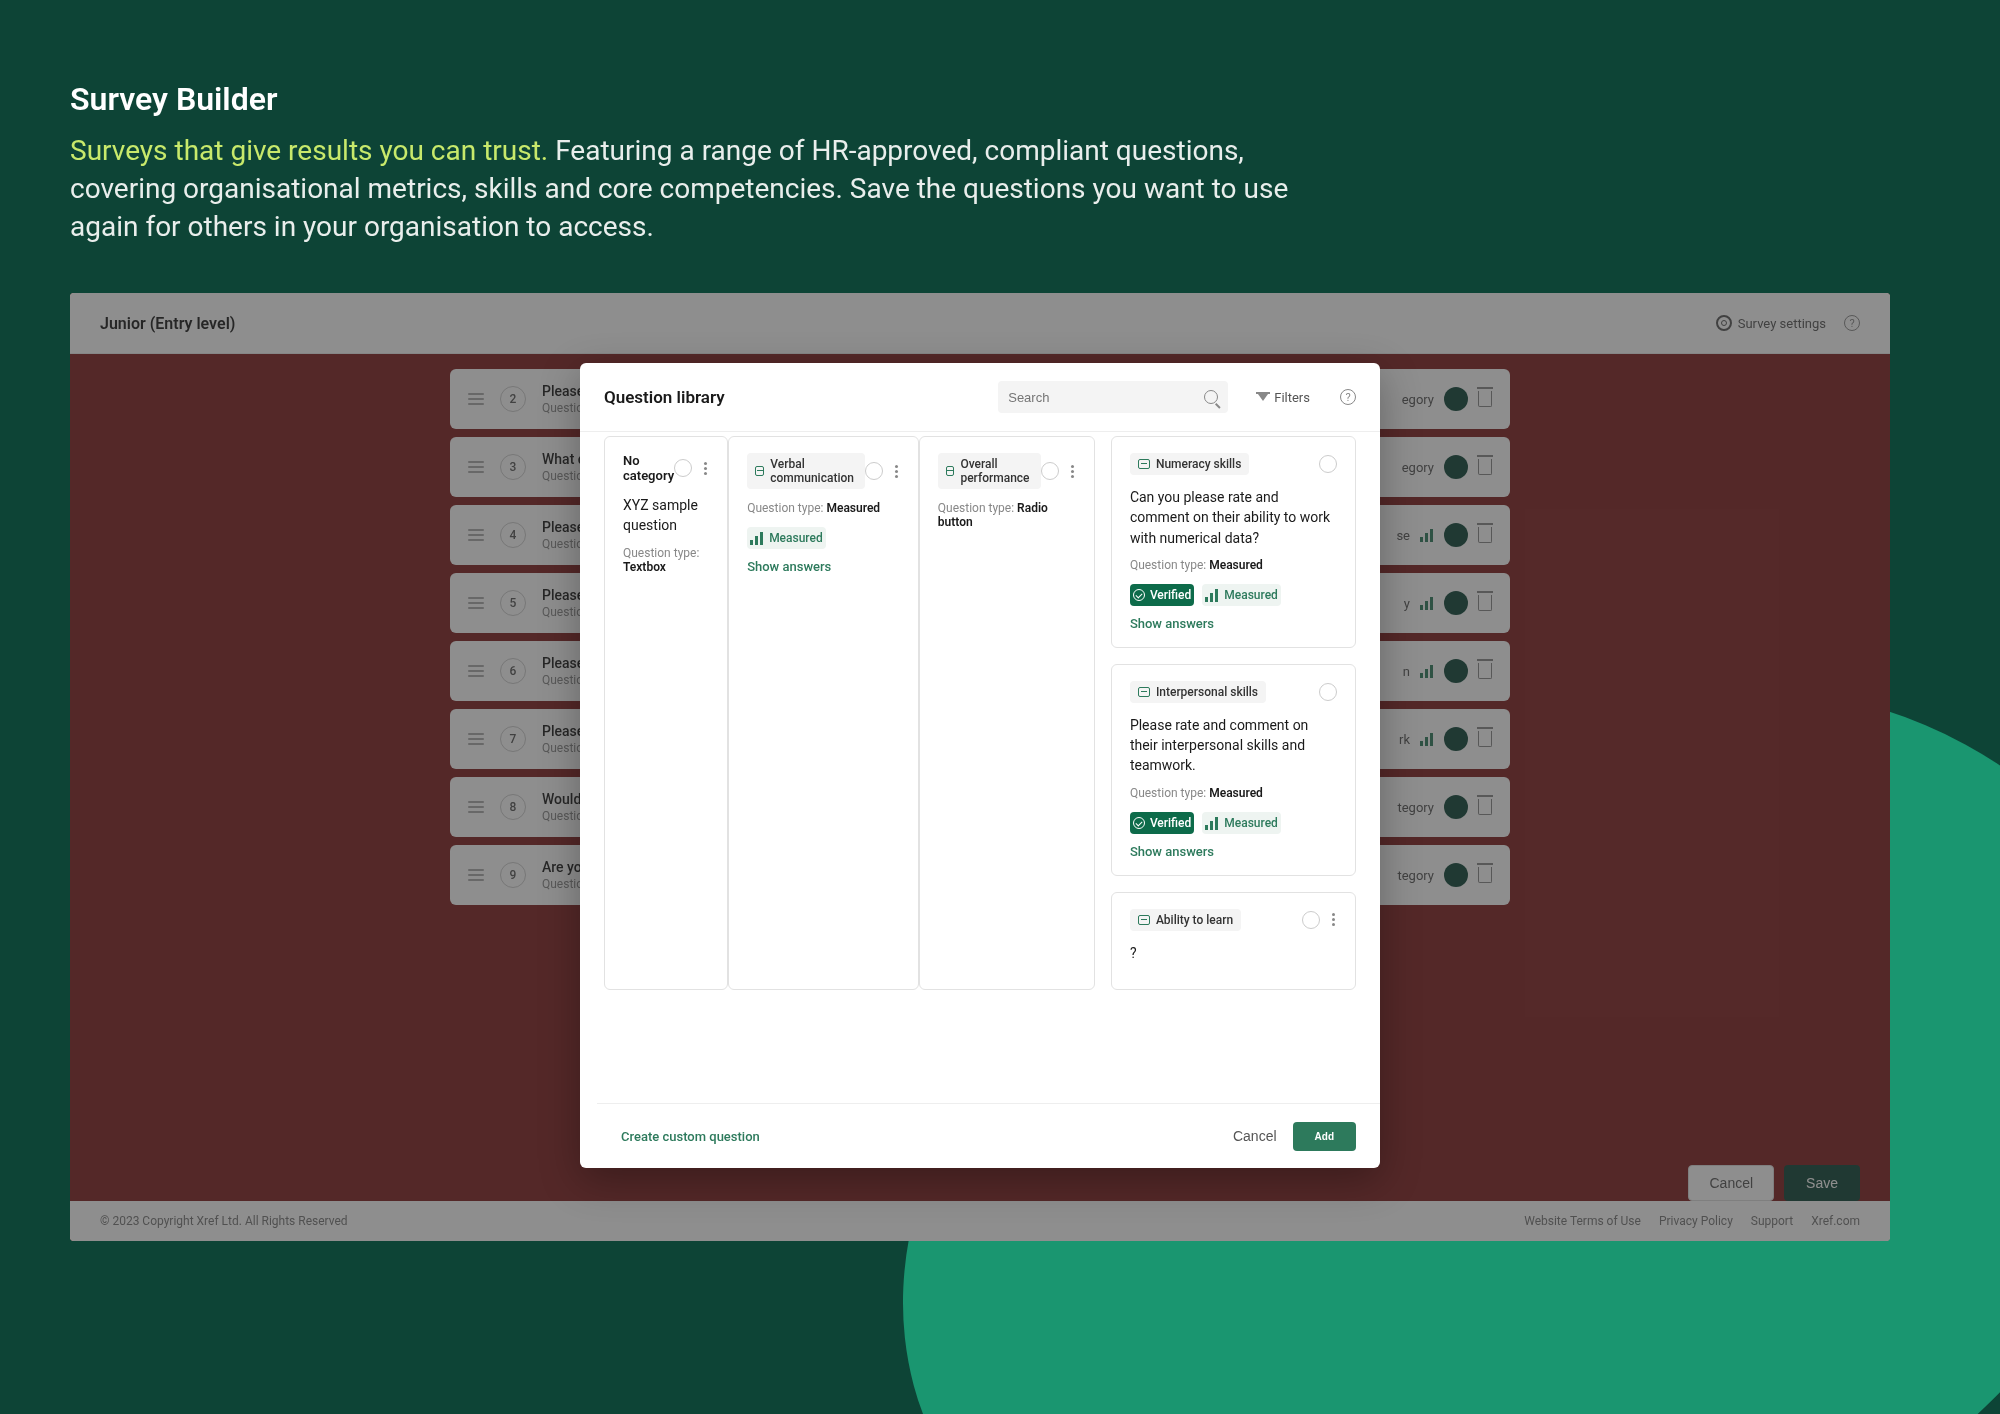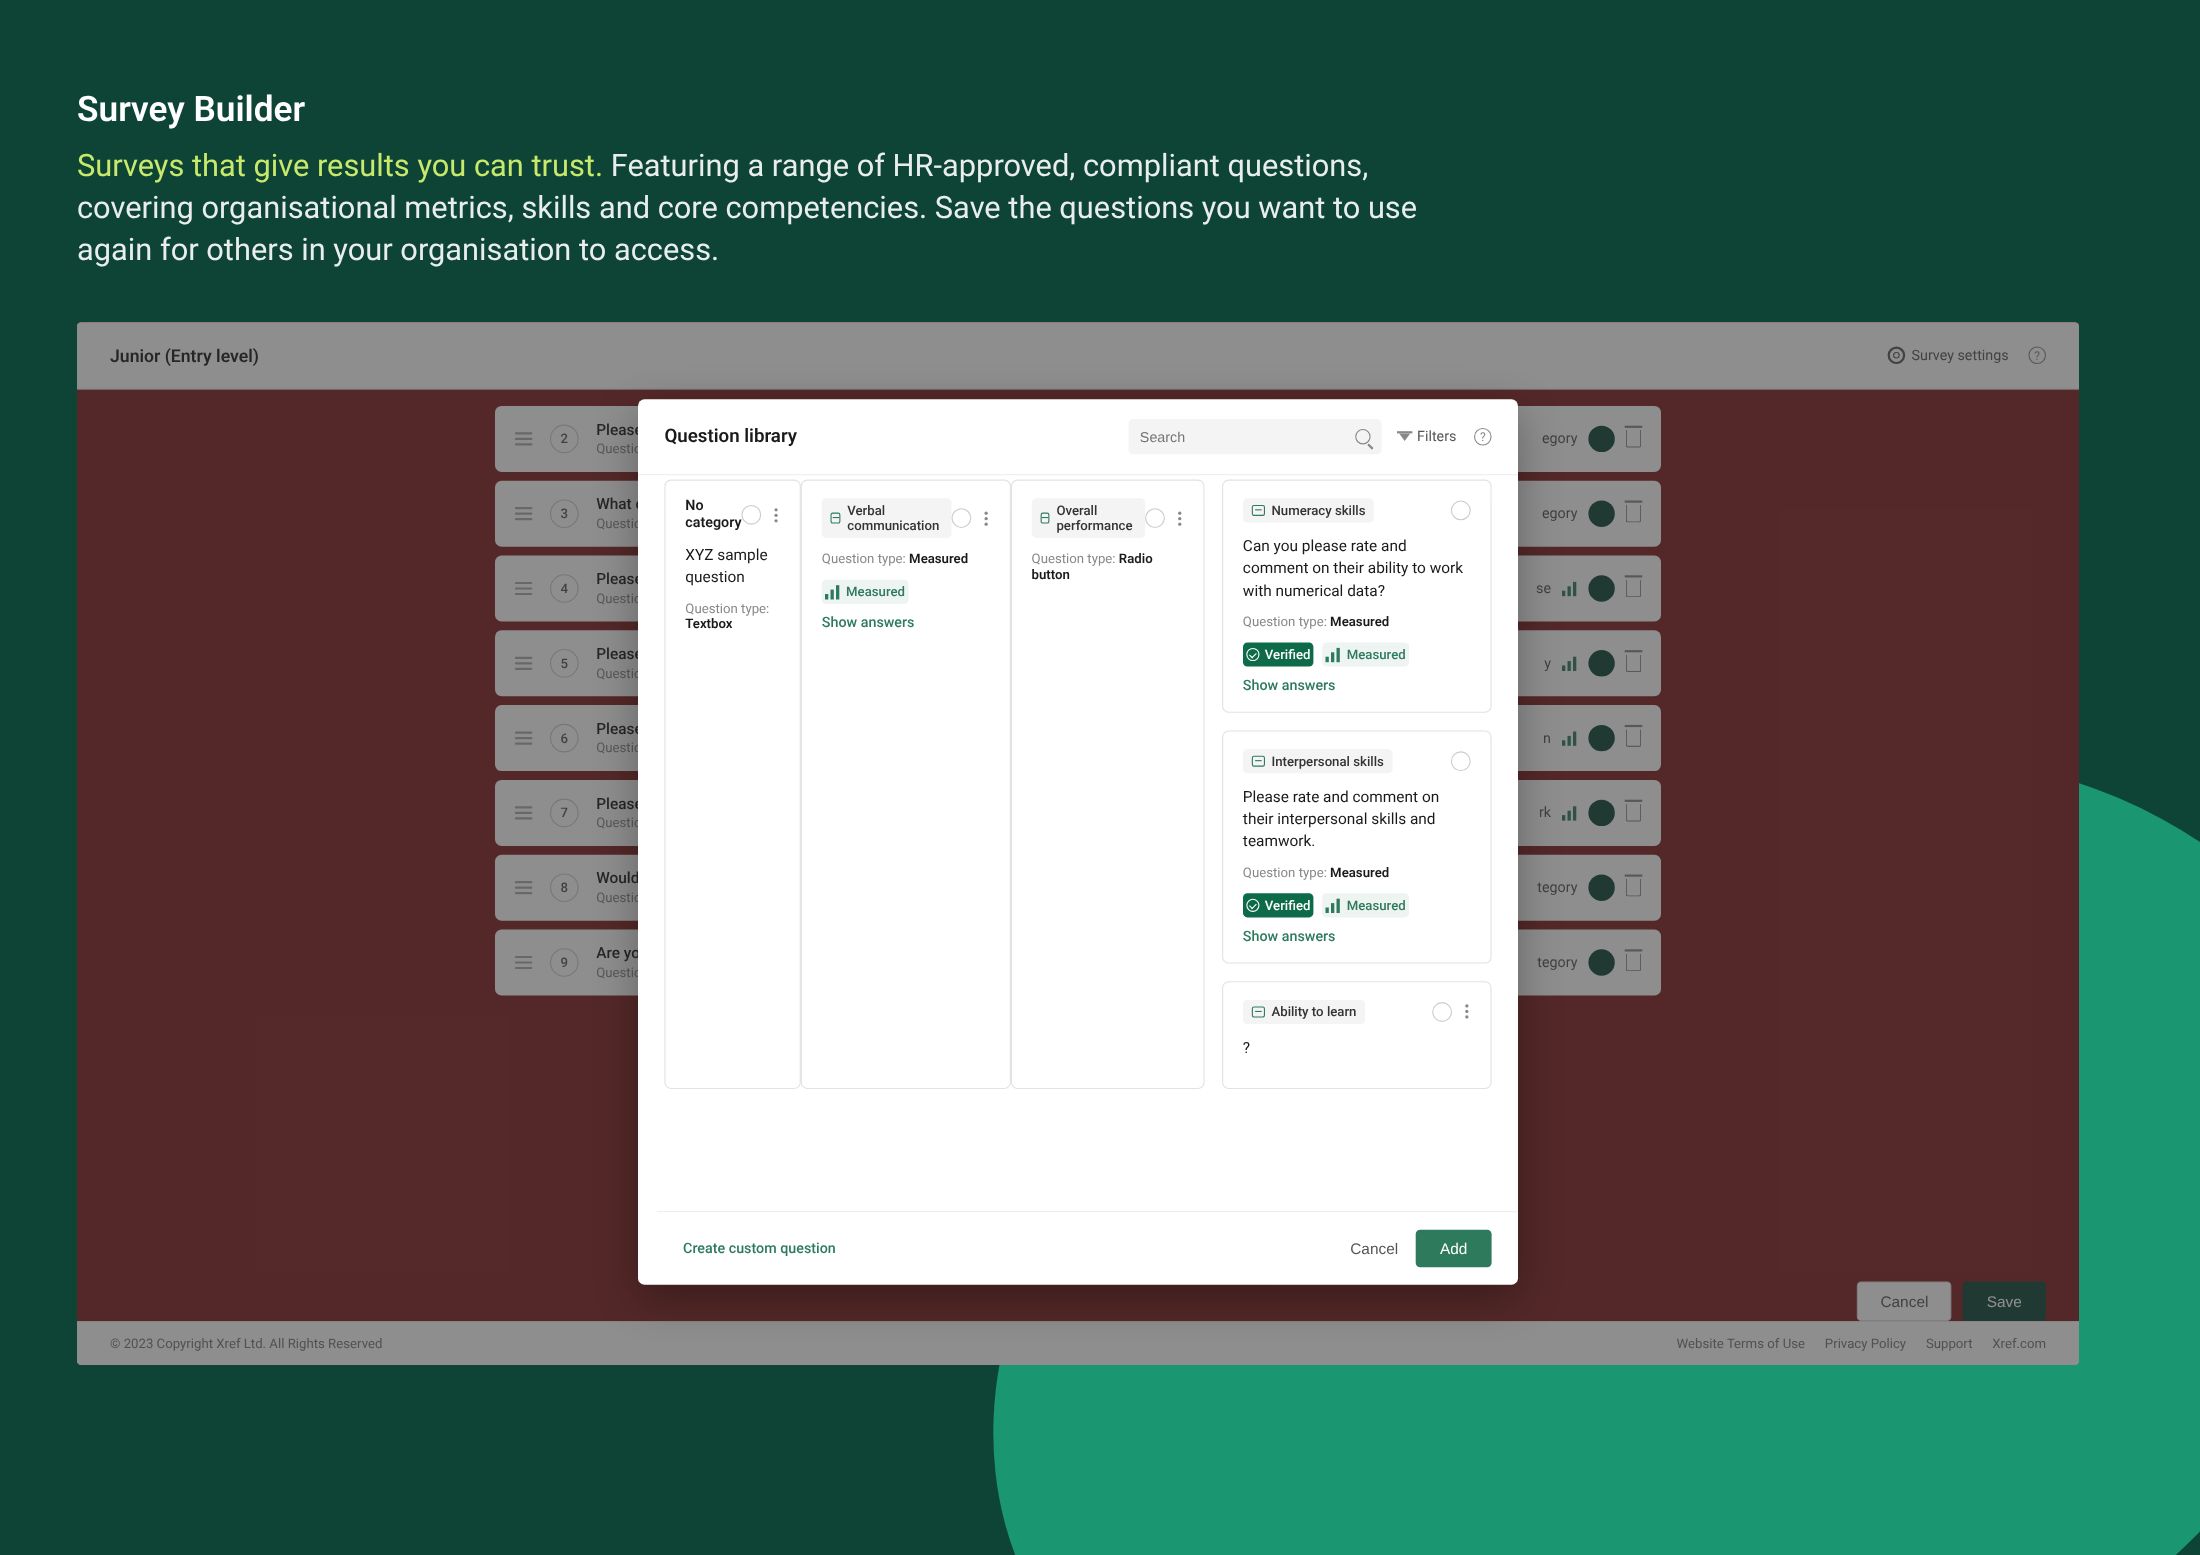--- a/index.html
+++ b/index.html
@@ -97,21 +97,21 @@
   border-radius: 6px;
   display: flex;
   flex-direction: column;
   z-index: 6;
   box-shadow: 0 12px 40px rgba(0,0,0,0.3);
 }
 .modal-header {
   padding: 18px 24px;
   display: flex;
   align-items: center;
-  gap: 16px;
+  gap: 30px;
   border-bottom: 1px solid #eee;
 }
 .modal-title { font-size: 17px; font-weight: 600; color: #1a1a1a; flex-shrink: 0; }
 .modal-header-spacer { flex: 1; }
 .search-box { width: 230px; height: 32px; background: #f4f4f4; border-radius: 4px; display: flex; align-items: center; padding: 0 10px; gap: 8px; }
 .search-box input { flex: 1; border: none; background: transparent; font-size: 13px; outline: none; color: #555; }
 .search-icon { width: 14px; height: 14px; border: 1.5px solid #888; border-radius: 50%; position: relative; }
 .search-icon::after { content:""; position:absolute; width:6px; height:1.5px; background:#888; bottom:-3px; right:-4px; transform:rotate(45deg); }
 .filter-btn { display: flex; align-items: center; gap: 6px; font-size: 13px; color: #555; cursor: pointer; }
 .filter-icon { width: 0; height: 0; border-left: 5px solid transparent; border-right: 5px solid transparent; border-top: 7px solid #888; position: relative; }
@@ -142,21 +142,21 @@
 .badge { display: inline-flex; align-items: center; gap: 5px; padding: 4px 3px; border-radius: 4px; font-size: 12px; font-weight: 500; }
 .badge.verified { background: #0d6b4a; color: #fff; }
 .badge.measured { background: #eef4f1; color: #2d7a5c; }
 .check-ic { width: 12px; height: 12px; border: 1.5px solid #fff; border-radius: 50%; position: relative; }
 .check-ic::after { content:""; position:absolute; left:2px; top:3px; width:5px; height:3px; border-left:1.5px solid #fff; border-bottom:1.5px solid #fff; transform:rotate(-45deg); }
 .show-answers { font-size: 13px; color: #2d7a5c; margin-top: 10px; cursor: pointer; font-weight: 500; }
 .modal-footer { border-top: 1px solid #eee; padding: 16px 24px; display: flex; align-items: center; margin-left: 17px; }
 .create-link { font-size: 13px; color: #2d7a5c; font-weight: 500; cursor: pointer; }
 .footer-spacer { flex: 1; }
 .btn-text { font-size: 14px; color: #555; padding: 8px 16px; cursor: pointer; background: none; border: none; }
-.btn-primary { font-size: 14px; color: #fff; background: #2d7a5c; border: none; padding: 9px 22px; border-radius: 4px; cursor: pointer; font-weight: 400; }
+.btn-primary { font-size: 10px; color: #fff; background: #2d7a5c; border: none; padding: 9px 22px; border-radius: 4px; cursor: pointer; font-weight: 700; }
 .app-bottom-bar { position: absolute; bottom: 40px; right: 30px; display: flex; gap: 10px; z-index: 3; }
 .app-bottom-bar .cancel { background: #fff; border: 1px solid #ddd; color: #555; padding: 9px 20px; border-radius: 4px; font-size: 14px; cursor:pointer; }
 .app-bottom-bar .save { background: #0d4436; color: #fff; padding: 9px 22px; border-radius: 4px; font-size: 14px; border:none; cursor:pointer; }
 .app-footer { position: absolute; bottom: 0; left: 0; right: 0; height: 40px; background: #fff; display: flex; align-items: center; justify-content: space-between; padding: 0 30px; font-size: 12px; color: #777; z-index: 3; }
 .app-footer .links { display: flex; gap: 18px; }
 .app-footer .links span { cursor: pointer; }
 .col-left { display: flex; }
 .col-right { display: flex; flex-direction: column; gap: 16px; }
 </style>
 </head>

